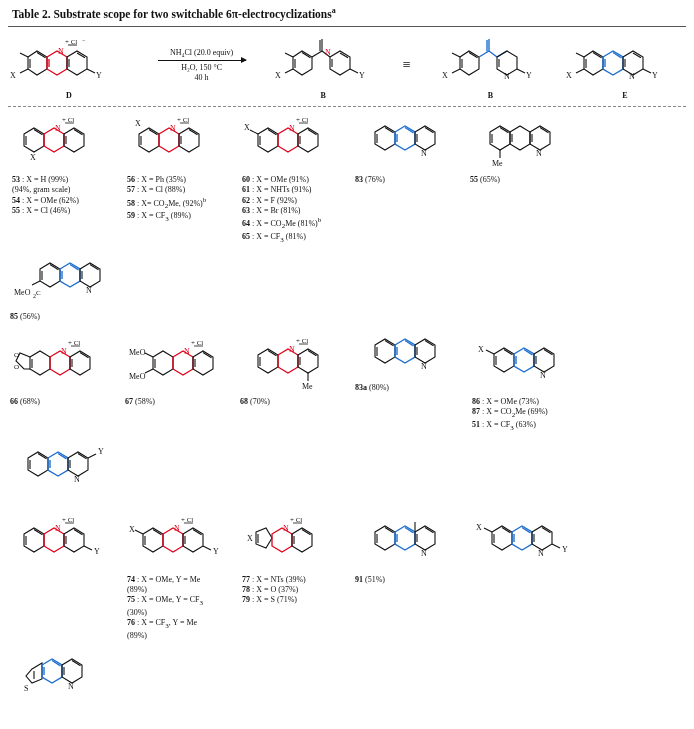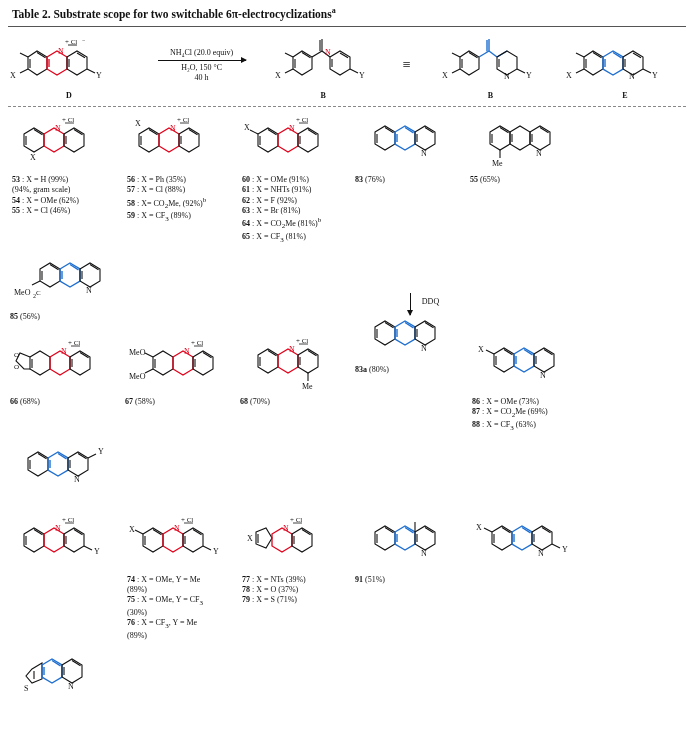--- a/index.html
+++ b/index.html
@@ -442,24 +442,20 @@
           <line x1="55" y1="9" x2="64" y2="9" stroke="#111" stroke-width="0.8"></line>
           <text x="58" y="54" font-size="8" fill="#111" font-family="Liberation Serif, serif">Me</text>
         </svg>
       </div>
       <div class="labels">
         <div><b>68</b> (70%)</div>
       </div>
     </div>
 
     <div class="cell center" style="position:relative;">
-      <div class="ddqwrap" style="margin-top:-44px;">
-        <div class="downarrow"></div>
-        <div class="ddqlabel">DDQ</div>
-      </div>
       <div class="struct" style="height:48px;">
         <svg width="100" height="48" viewBox="0 0 100 48">
           <g stroke="#111" fill="none" stroke-width="1.1">
             <polygon points="14,10 24,4 34,10 34,22 24,28 14,22"></polygon>
             <line x1="16" y1="12" x2="16" y2="21"></line>
             <line x1="24" y1="5.5" x2="32.5" y2="10.8"></line>
           </g>
           <g stroke="#1f6fd0" fill="none" stroke-width="1.4">
             <polygon points="34,10 44,4 54,10 54,22 44,28 34,22"></polygon>
             <line x1="36" y1="12" x2="36" y2="20"></line>
@@ -497,21 +493,21 @@
             <line x1="62" y1="20" x2="62" y2="28"></line>
             <line x1="70" y1="13.5" x2="78.5" y2="18.8"></line>
           </g>
           <text x="66" y="42" font-size="8" fill="#111" font-family="Liberation Serif, serif">N</text>
           <text x="4" y="16" font-size="8" fill="#111" font-family="Liberation Serif, serif">X</text>
         </svg>
       </div>
       <div class="labels">
         <div><b>86</b> : X = OMe (73%)</div>
         <div><b>87</b> : X = CO<sub>2</sub>Me (69%)</div>
-        <div><b>88</b> : X = CF<sub>3</sub> (63%)</div>
+        <div><b>51</b> : X = CF<sub>3</sub> (63%)</div>
       </div>
     </div>
 
     <div class="cell">
       <div class="struct">
         <svg width="104" height="60" viewBox="0 0 104 60">
           <g stroke="#111" fill="none" stroke-width="1.1">
             <polygon points="14,18 24,12 34,18 34,30 24,36 14,30"></polygon>
             <line x1="16" y1="20" x2="16" y2="29"></line>
             <line x1="24" y1="13.5" x2="32.5" y2="18.8"></line>

